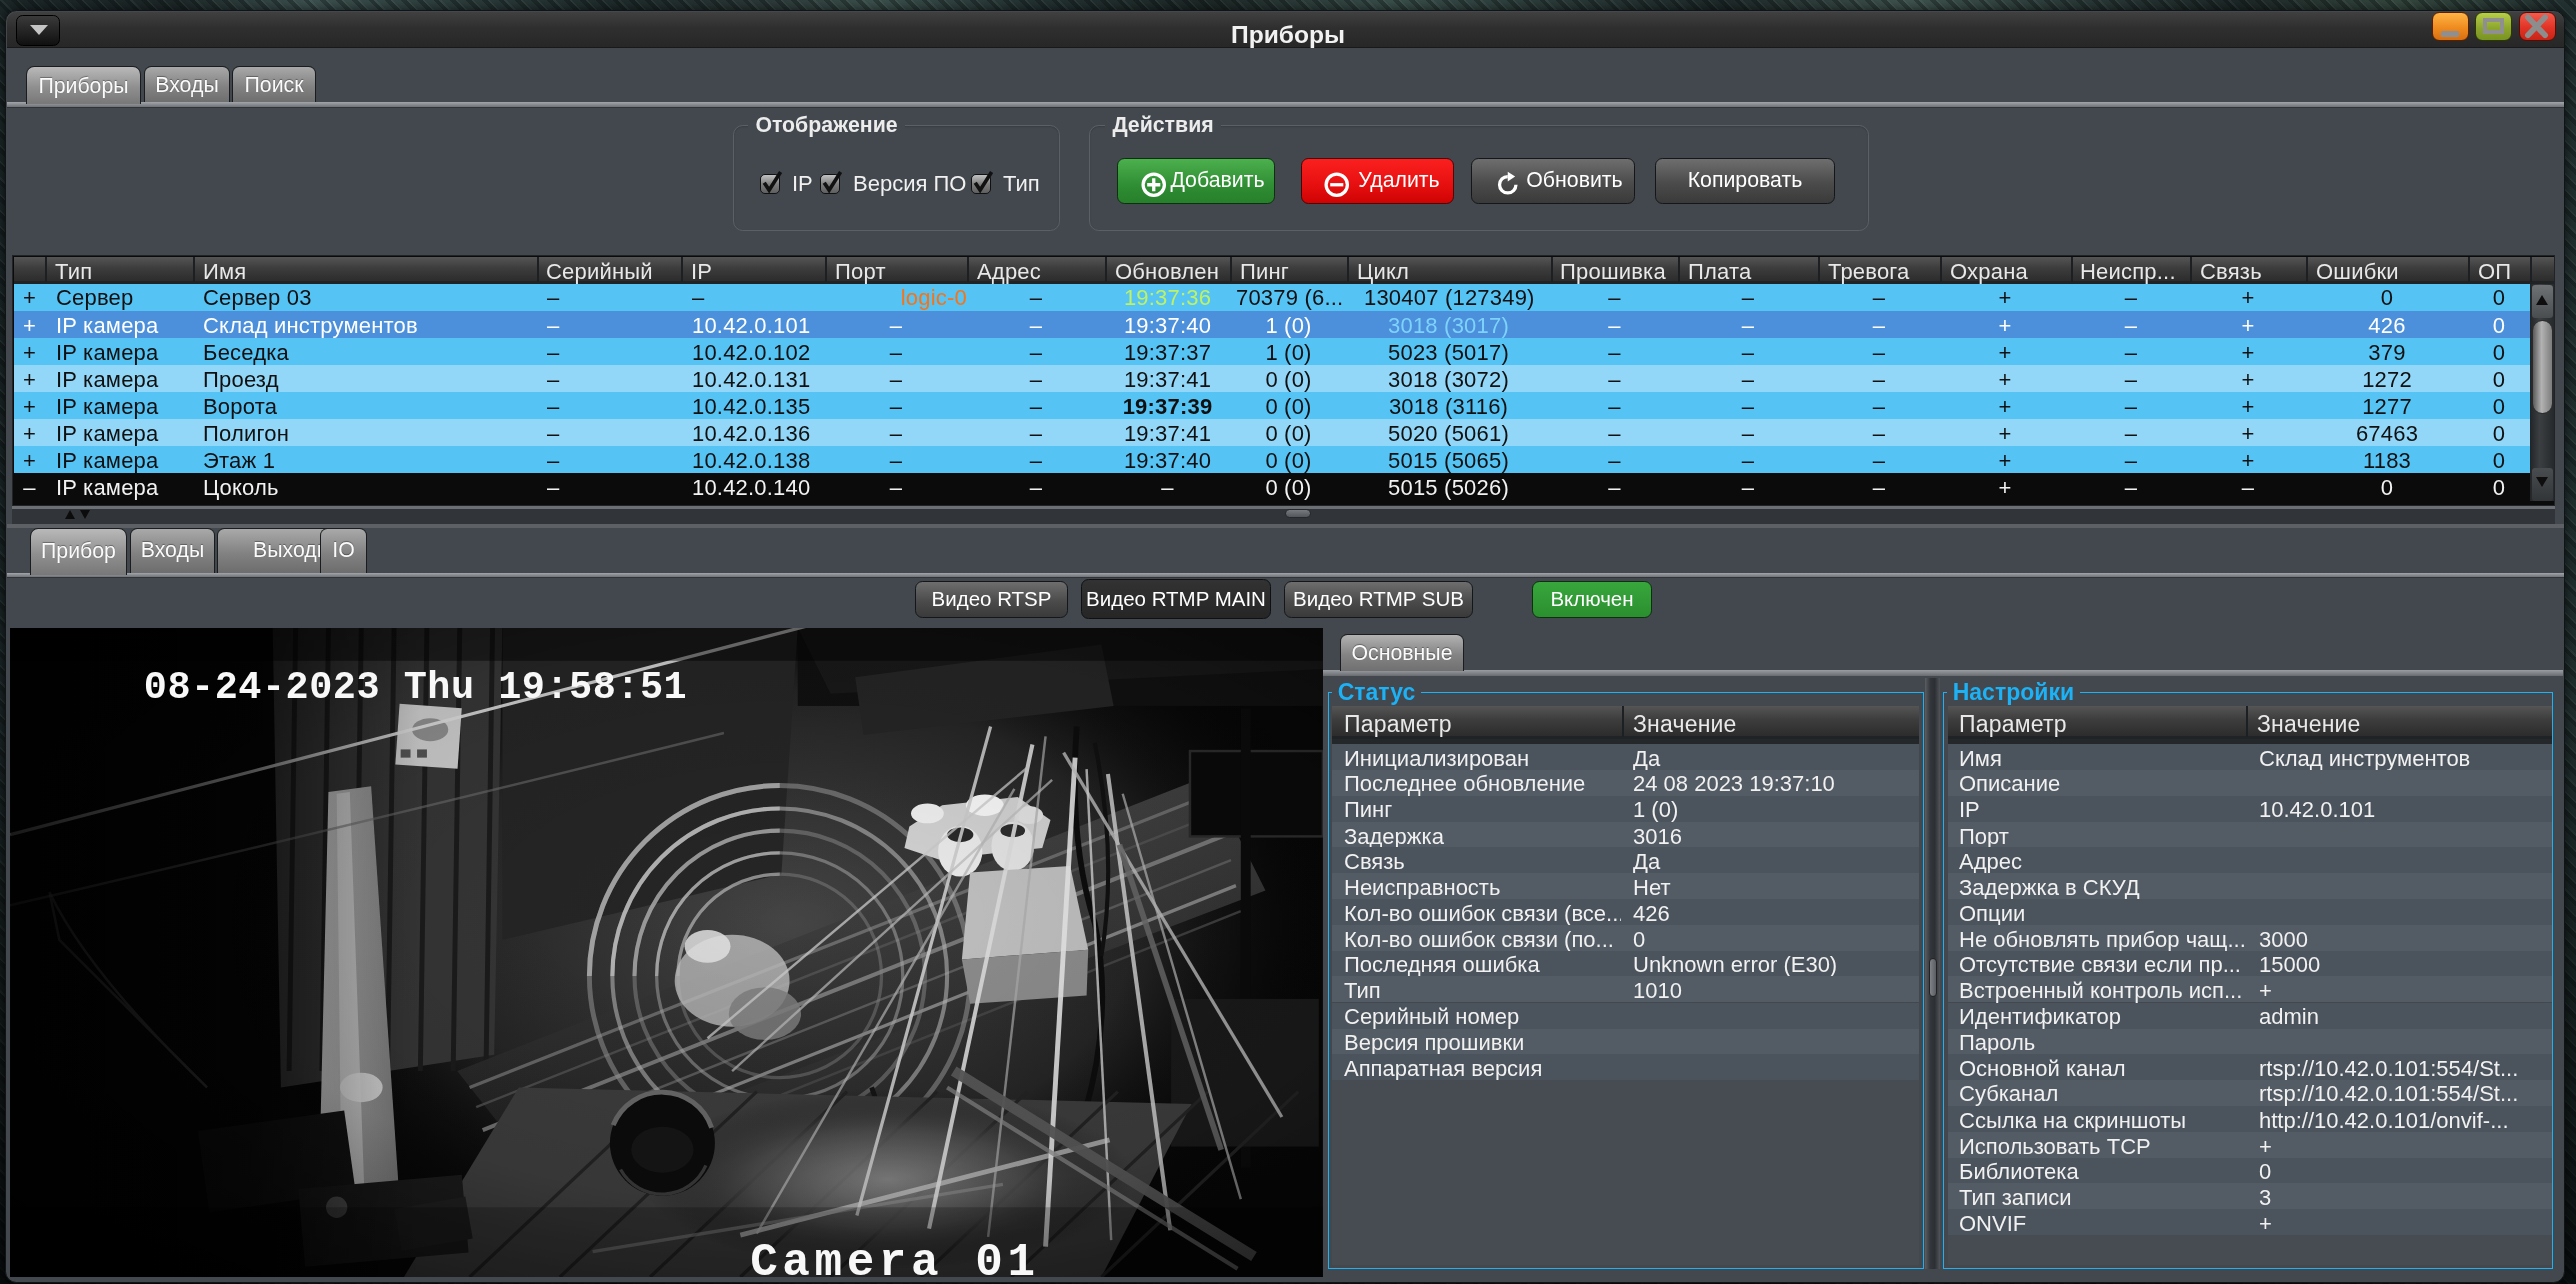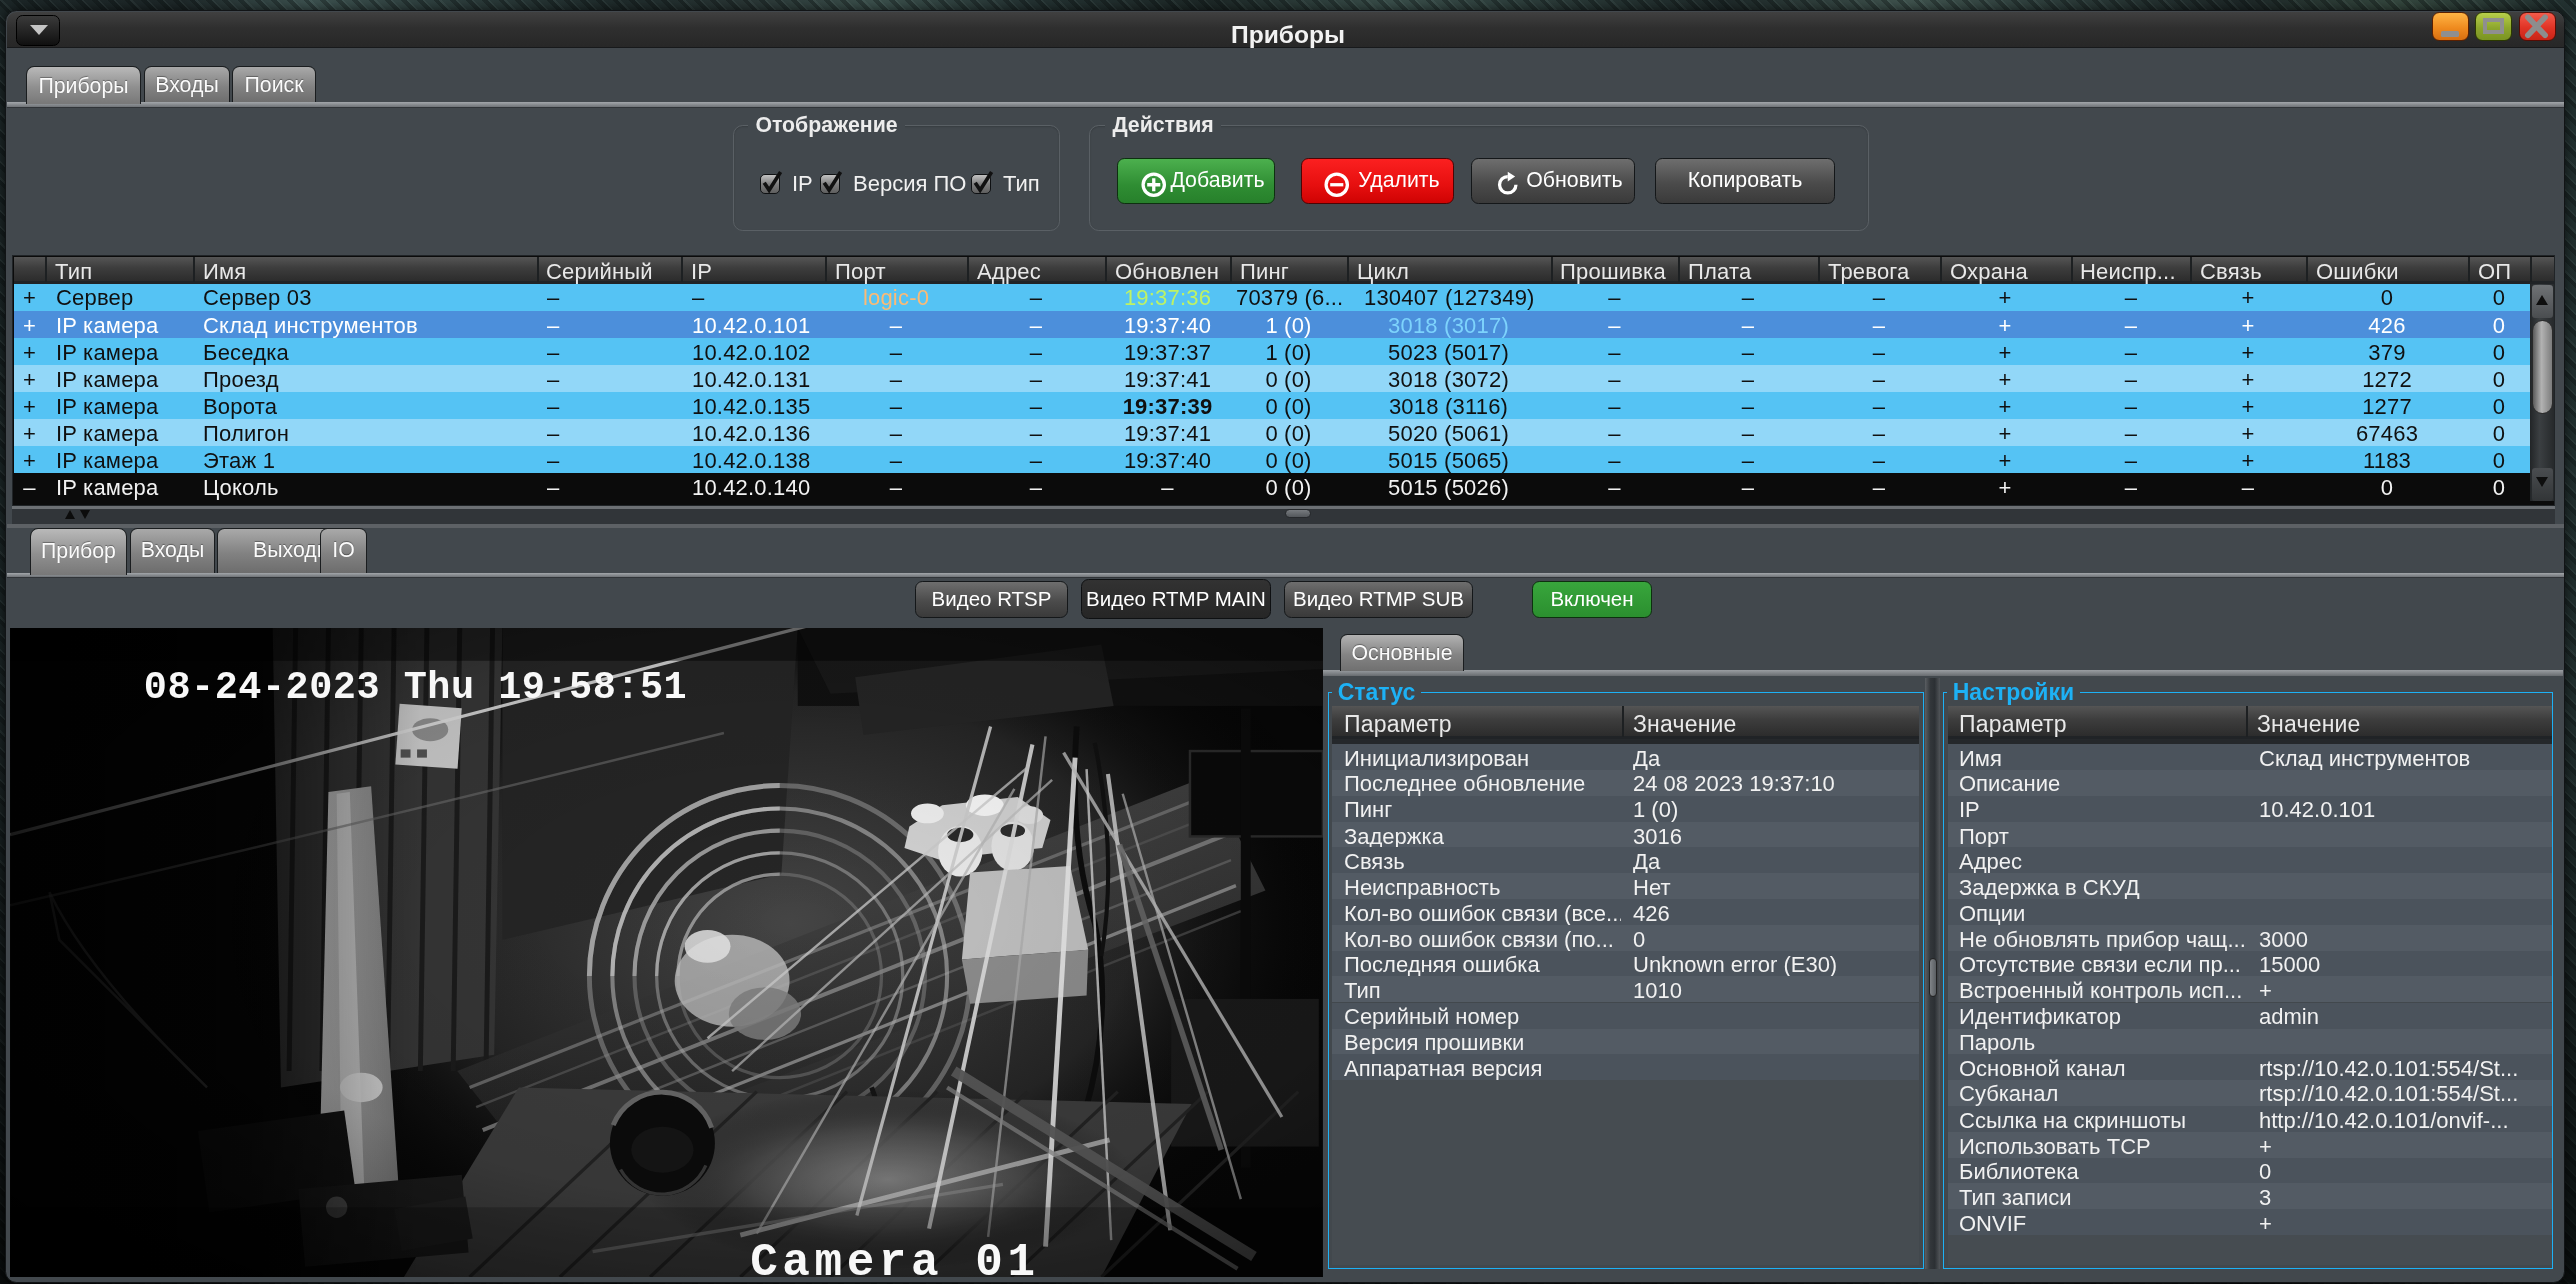--- a/index.html
+++ b/index.html
@@ -126,21 +126,21 @@
 <div class="hl" style="left:2080px;top:259px;">Неиспр...</div>
 <div class="hl" style="left:2200px;top:259px;">Связь</div>
 <div class="hl" style="left:2316px;top:259px;">Ошибки</div>
 <div class="hl" style="left:2478px;top:259px;">ОП</div>
 <div class="ab" style="left:14px;top:284px;width:2516px;height:27px;background:#55c3f4;"></div>
 <div class="cell" style="left:14px;top:285px;width:31px;text-align:center;color:#101010;">+</div>
 <div class="cell" style="left:56px;top:285px;color:#101010;">Сервер</div>
 <div class="cell" style="left:203px;top:285px;color:#101010;">Сервер 03</div>
 <div class="cell" style="left:547px;top:285px;color:#101010;">–</div>
 <div class="cell" style="left:692px;top:285px;color:#101010;">–</div>
-<div class="cell" style="left:825px;top:285px;width:142px;text-align:center;color:#fdba74;">logic-0</div>
+<div class="cell" style="left:825px;top:285px;width:142px;text-align:right;color:#f97316;">logic-0</div>
 <div class="cell" style="left:967px;top:285px;width:138px;text-align:center;color:#101010;">–</div>
 <div class="cell" style="left:1105px;top:285px;width:125px;text-align:center;color:#bef264;">19:37:36</div>
 <div class="cell" style="left:1236px;top:285px;width:111px;overflow:hidden;color:#101010;">70379 (6...</div>
 <div class="cell" style="left:1364px;top:285px;color:#101010;">130407 (127349)</div>
 <div class="cell" style="left:1551px;top:285px;width:127px;text-align:center;color:#101010;">–</div>
 <div class="cell" style="left:1678px;top:285px;width:140px;text-align:center;color:#101010;">–</div>
 <div class="cell" style="left:1818px;top:285px;width:122px;text-align:center;color:#101010;">–</div>
 <div class="cell" style="left:1940px;top:285px;width:130px;text-align:center;color:#101010;">+</div>
 <div class="cell" style="left:2071px;top:285px;width:120px;text-align:center;color:#101010;">–</div>
 <div class="cell" style="left:2190px;top:285px;width:116px;text-align:center;color:#101010;">+</div>

